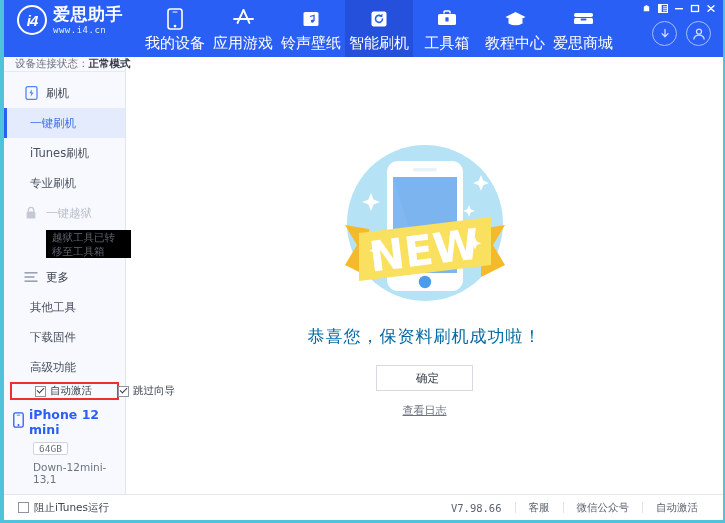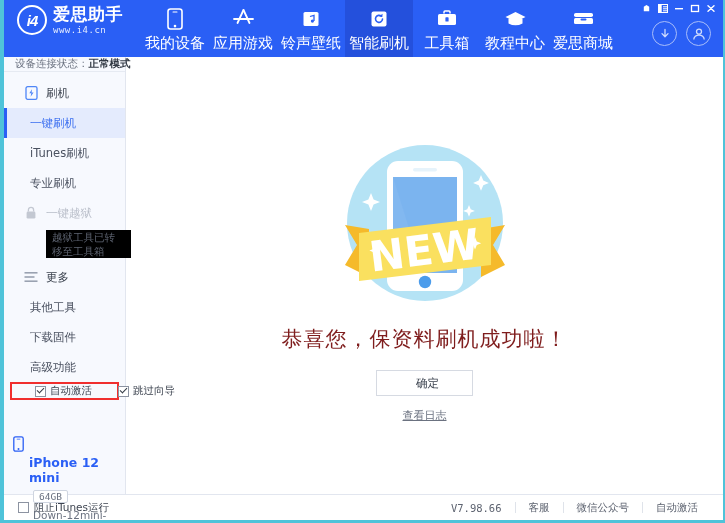--- a/index.html
+++ b/index.html
@@ -234,21 +234,20 @@
 
   .device-card {
     padding: 7px 0 9px 9px;
   }
   .device-name-row {
     display: flex; align-items: center; gap: 5px;
   }
   .device-name {
     color: #2a5ff5; font-size: 12.5px; font-weight: bold;
     font-family: "DejaVu Sans", sans-serif;
-    margin-top: 48px;
   }
   .device-cap {
     display: inline-block;
     margin: 5px 0 0 20px;
     border: 1px solid #cfd5e0;
     border-radius: 2px;
     padding: 0px 5px;
     font-size: 9.5px;
     color: #6b7280;
     background: #ffffff;
@@ -266,22 +265,22 @@
     flex: 1;
     background: #ffffff;
     display: flex;
     flex-direction: column;
     align-items: center;
     padding-top: 76px;
   }
   .hero { width: 180px; height: 180px; }
   .main-msg {
     margin-top: 12px;
-    font-size: 21px;
-    color: #7f1d1d;
+    font-size: 17px;
+    color: #0369a1;
     letter-spacing: 1px;
     font-family: "DejaVu Sans", sans-serif;
   }
   .confirm-btn {
     margin-top: 17px;
     width: 97px; height: 26px;
     border: 1px solid #d6dae2;
     background: #ffffff;
     color: #3d4450;
     font-size: 11.5px;

